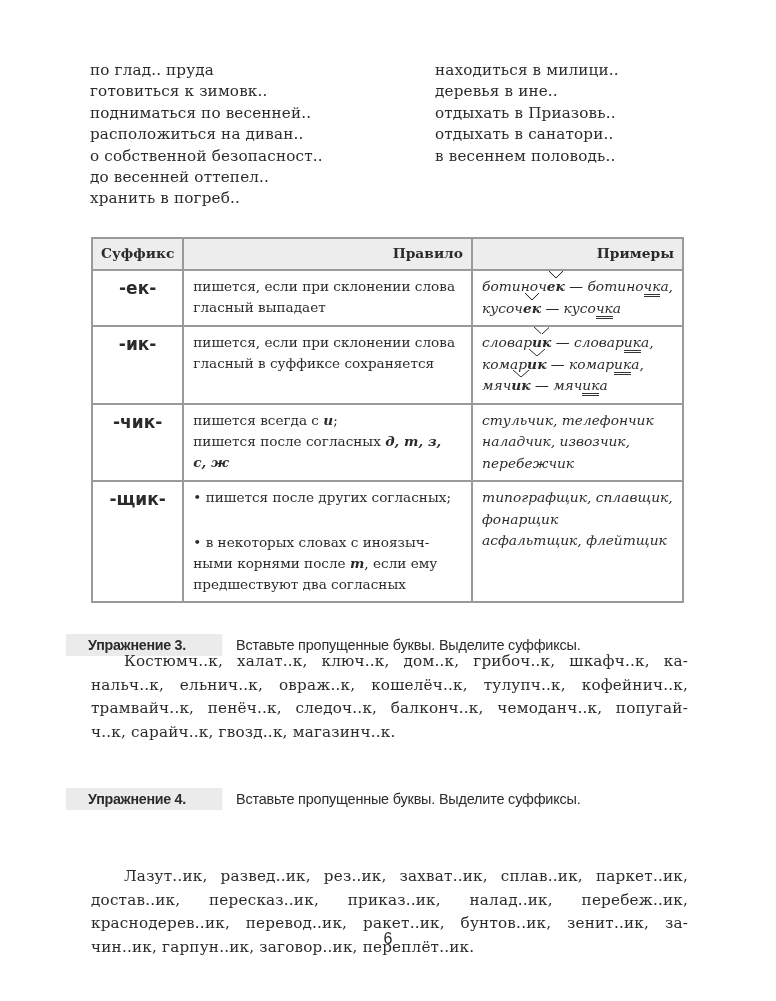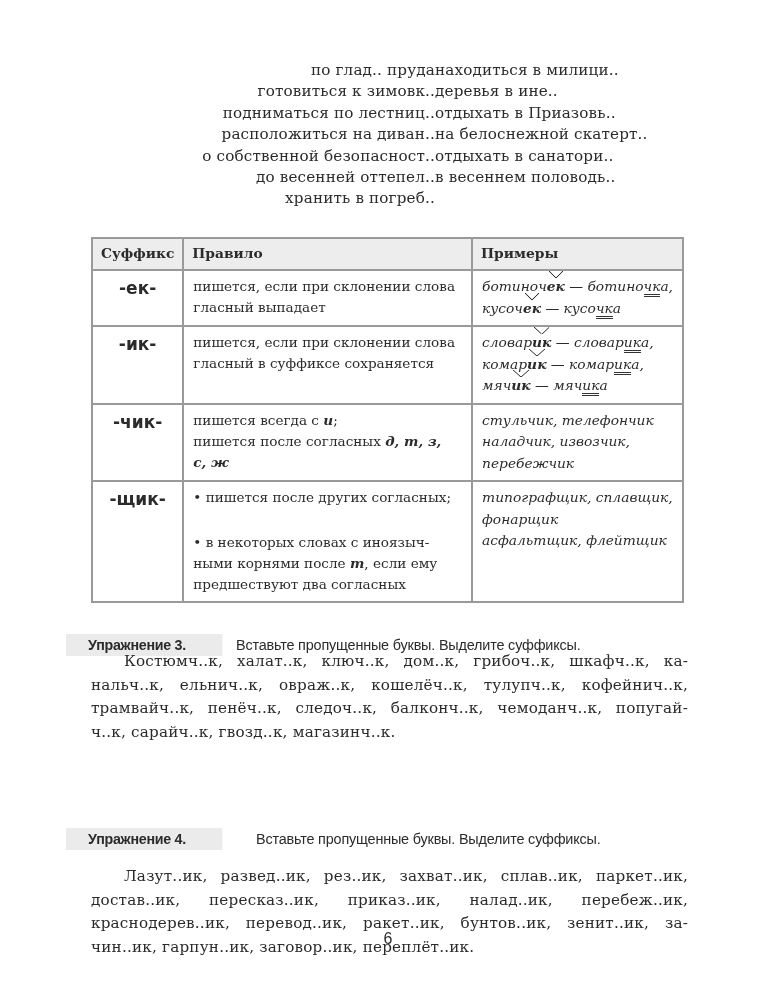--- a/index.html
+++ b/index.html
@@ -1,26 +1,26 @@
 <!DOCTYPE html>
 <html><head>
 <meta charset="utf-8">
 <style>
   html, body { margin: 0; padding: 0; background: #ffffff; }
   body { width: 776px; height: 1001px; position: relative; overflow: hidden; color: #2b2b2b;
          font-family: "DejaVu Serif", serif; }
   .cols { position: absolute; top: 60px; left: 90px; width: 620px; display: flex; }
   .col { font-size: 15.2px; line-height: 21.4px; letter-spacing: 0.15px; }
-  .col-left { width: 345px; text-align: right; }
+  .col-left { width: 345px; }
   .col-right { width: 275px; }
 
   table.rules { position: absolute; top: 237px; left: 91px; width: 593px; border-collapse: collapse;
                 font-size: 13.6px; line-height: 21px; }
   table.rules td, table.rules th { border: 2px solid #9a9a9a; vertical-align: top; padding: 5px 9px 6px 9px; }
-  table.rules th { background: #ededed; font-weight: bold; text-align: left; padding: 4px 8px 5px 8px; font-size: 13.8px; }
+  table.rules th { background: #ededed; font-weight: bold; text-align: right; padding: 4px 8px 5px 8px; font-size: 13.8px; }
   table.rules th.c1, table.rules td.c1 { width: 71px; }
   table.rules th.c2, table.rules td.c2 { width: 270px; }
   table.rules td.c1 { text-align: center; font-weight: bold; font-family: "DejaVu Sans", sans-serif; font-size: 17px; padding-top: 7px; }
   td.c2 .b { font-weight: bold; font-style: italic; }
   td.c2 .gap { height: 24px; }
   td.c3 { font-style: italic; font-size: 13.8px; line-height: 21.5px; }
   td.c3 .line { white-space: nowrap; }
   .hat { position: relative; display: inline-block; }
   .hat::after { content: ""; position: absolute; left: 10%; right: 10%; top: -5px; height: 7px;
                 background:
@@ -41,31 +41,30 @@
   .pagenum { position: absolute; top: 930px; left: 0; width: 776px; text-align: center;
              font-family: "Liberation Sans", sans-serif; font-size: 16px; }
 </style>
 </head>
 <body>
 
 <div class="cols">
   <div class="col col-left">
     <div>по глад.. пруда</div>
     <div>готовиться к зимовк..</div>
-    <div>подниматься по лестниц..</div>
+    <div>подниматься по весенней..</div>
     <div>расположиться на диван..</div>
     <div>о собственной безопасност..</div>
     <div>до весенней оттепел..</div>
     <div>хранить в погреб..</div>
   </div>
   <div class="col col-right">
     <div>находиться в милици..</div>
     <div>деревья в ине..</div>
     <div>отдыхать в Приазовь..</div>
-    <div>на белоснежной скатерт..</div>
     <div>отдыхать в санатори..</div>
     <div>в весеннем половодь..</div>
   </div>
 </div>
 
 <table class="rules">
   <thead>
     <tr>
       <th class="c1">Суффикс</th>
       <th class="c2">Правило</th>
@@ -145,21 +144,21 @@
   <span class="ex-badge">Упражнение 3.</span>
   <span class="ex-task">Вставьте пропущенные буквы. Выделите суффиксы.</span>
 </div>
 <div class="ex-body" style="top:650px;">
   <span class="ln first">Костюмч..к, халат..к, ключ..к, дом..к, грибоч..к, шкафч..к, ка-</span>
   <span class="ln">нальч..к, ельнич..к, овраж..к, кошелёч..к, тулупч..к, кофейнич..к,</span>
   <span class="ln">трамвайч..к, пенёч..к, следоч..к, балконч..к, чемоданч..к, попугай-</span>
   <span class="ln last">ч..к, сарайч..к, гвозд..к, магазинч..к.</span>
 </div>
 
-<div class="ex-head" style="top:828px;gap:20px;">
+<div class="ex-head" style="top:788px;">
   <span class="ex-badge">Упражнение 4.</span>
   <span class="ex-task">Вставьте пропущенные буквы. Выделите суффиксы.</span>
 </div>
 <div class="ex-body" style="top:865px;">
   <span class="ln first">Лазут..ик, развед..ик, рез..ик, захват..ик, сплав..ик, паркет..ик,</span>
   <span class="ln">достав..ик, пересказ..ик, приказ..ик, налад..ик, перебеж..ик,</span>
   <span class="ln">краснодерев..ик, перевод..ик, ракет..ик, бунтов..ик, зенит..ик, за-</span>
   <span class="ln last">чин..ик, гарпун..ик, заговор..ик, переплёт..ик.</span>
 </div>
 

